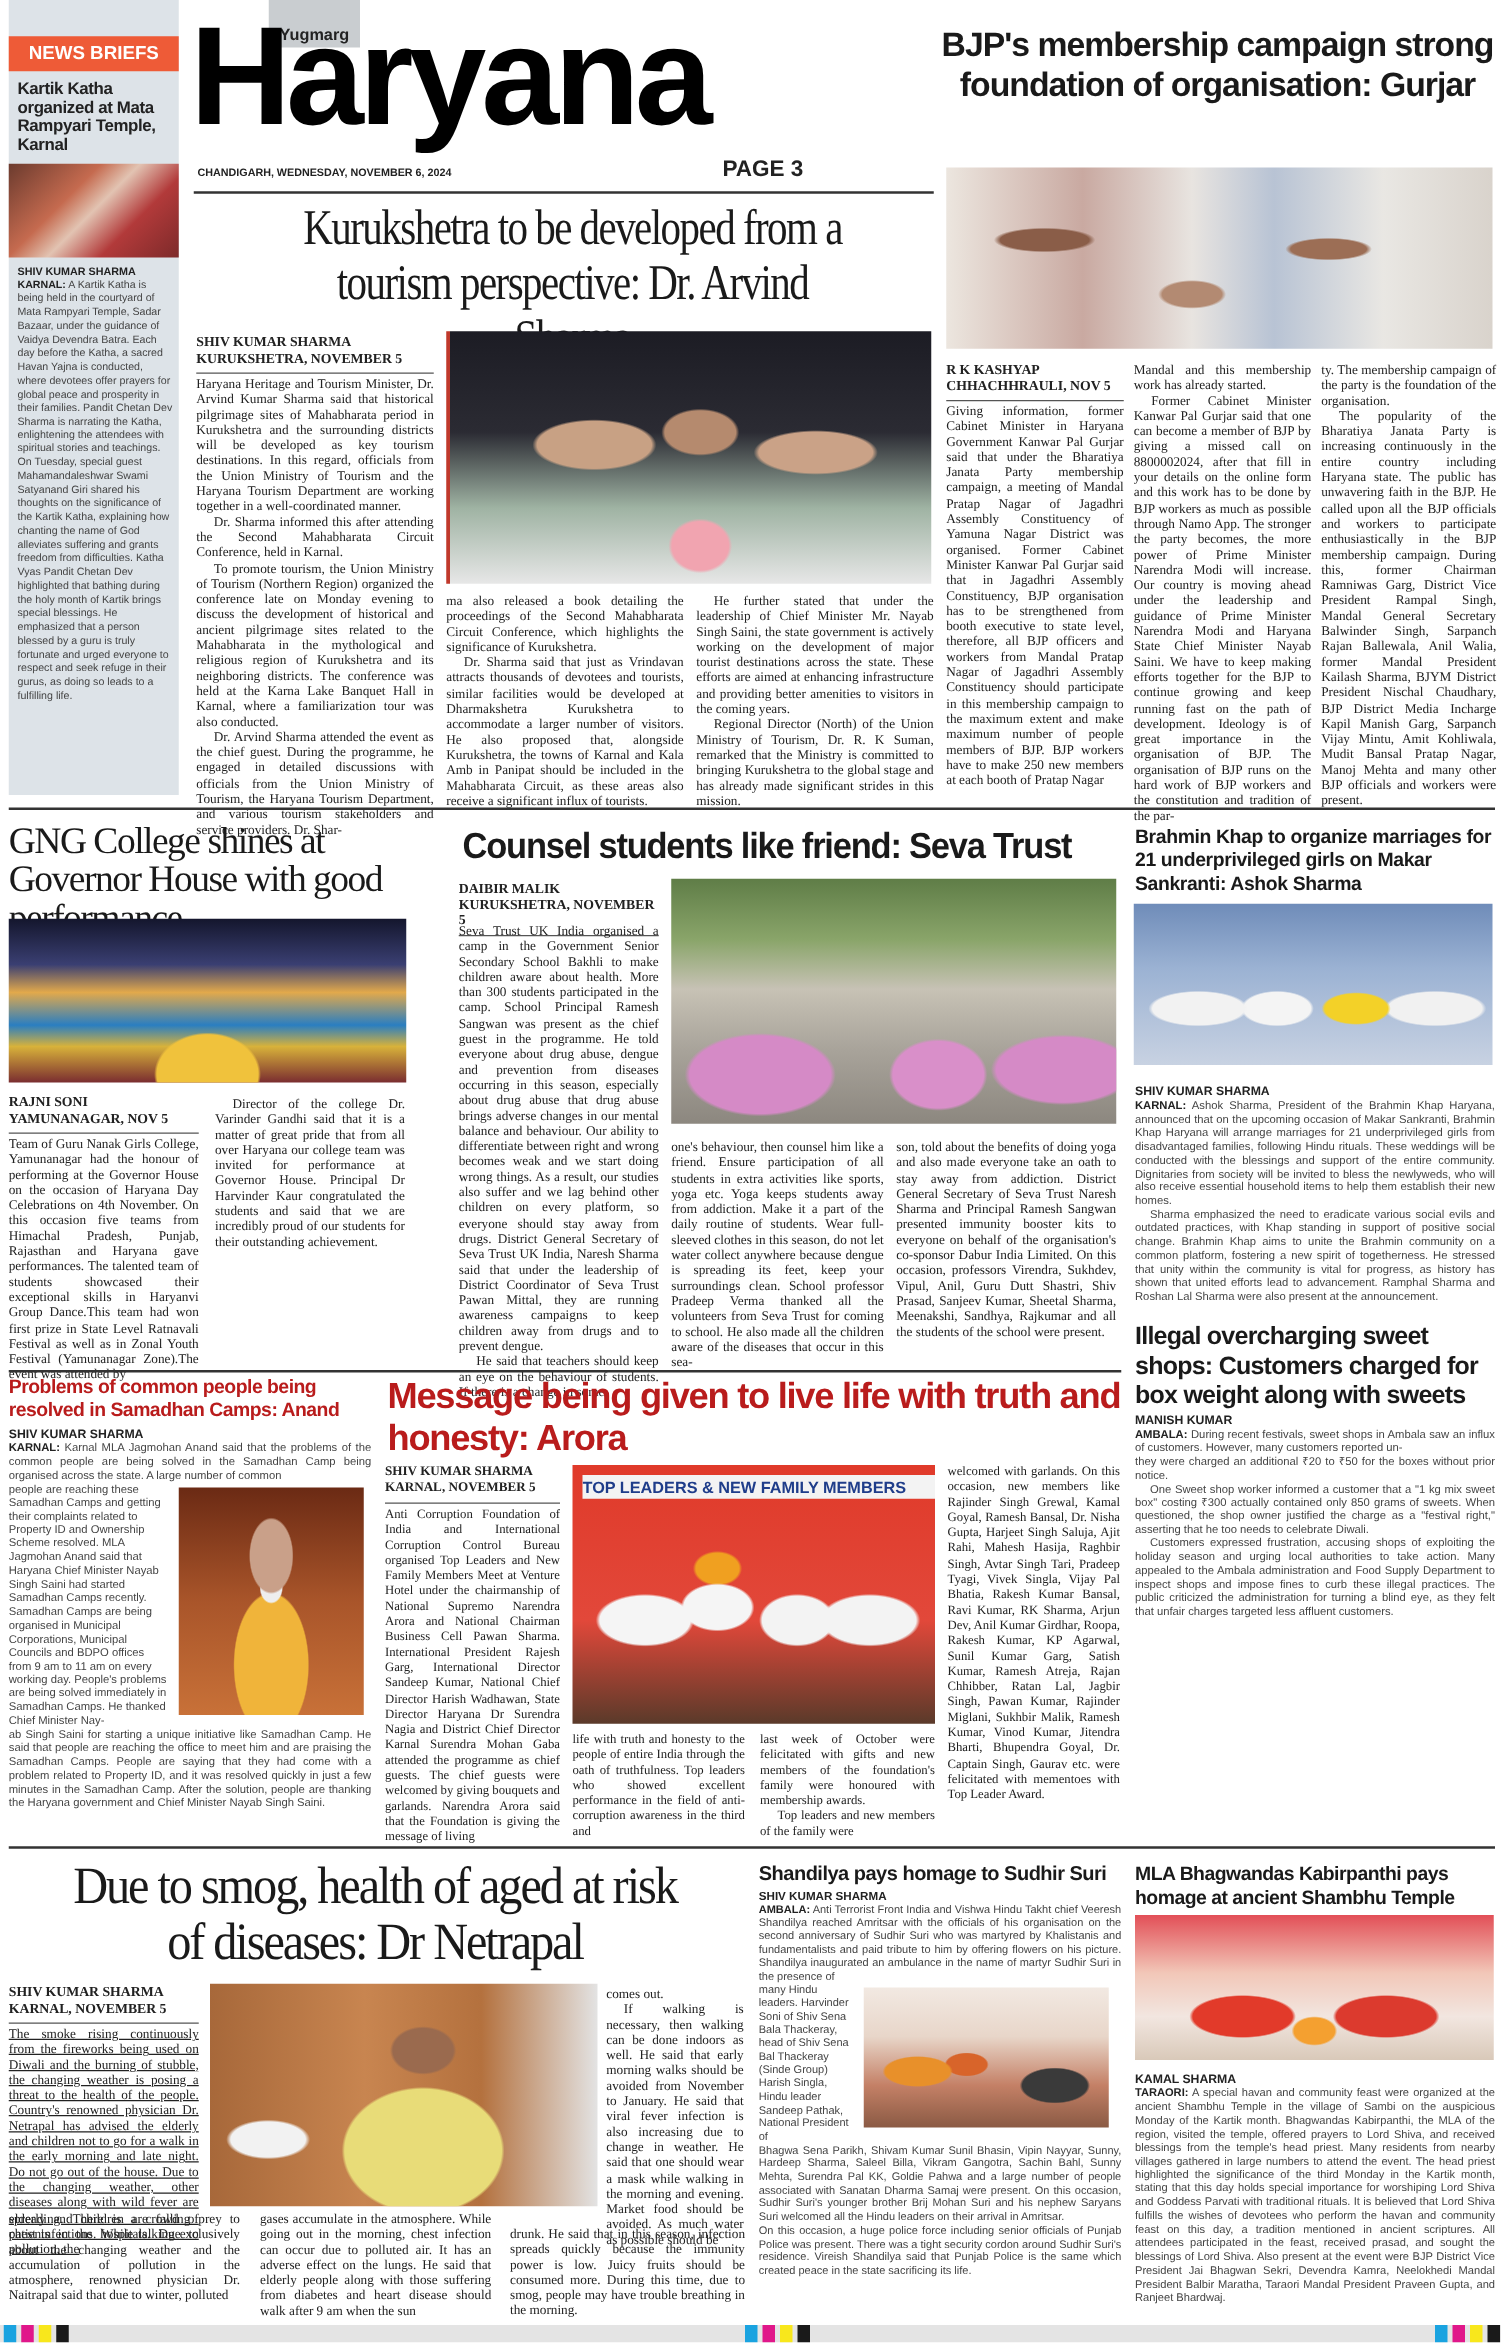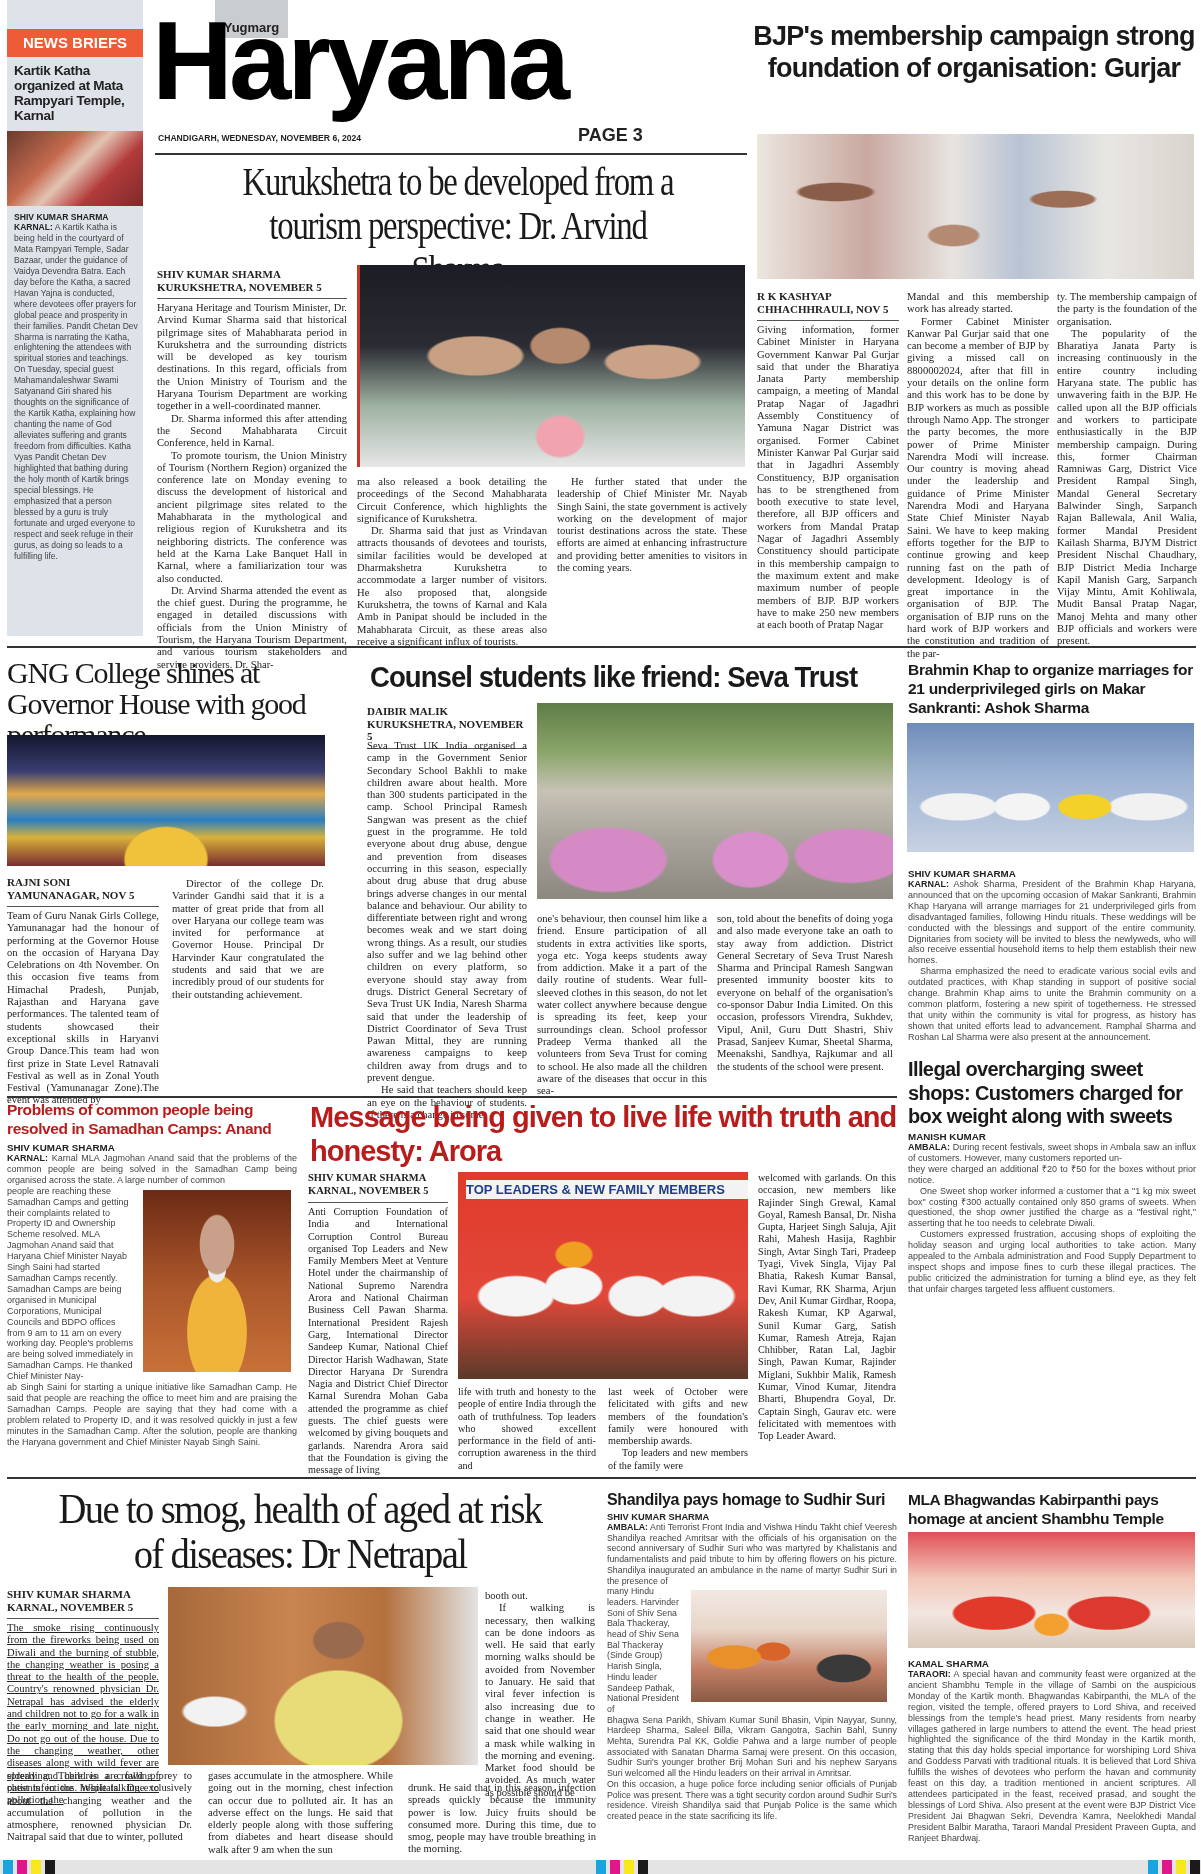--- a/index.html
+++ b/index.html
@@ -50,20 +50,21 @@
   <p class="ind">To promote tourism, the Union Ministry of Tourism (Northern Region) organized the conference late on Monday evening to discuss the development of historical and ancient pilgrimage sites related to the Mahabharata in the mythological and religious region of Kurukshetra and its neighboring districts. The conference was held at the Karna Lake Banquet Hall in Karnal, where a familiarization tour was also conducted.</p>
   <p class="ind">Dr. Arvind Sharma attended the event as the chief guest. During the programme, he engaged in detailed discussions with officials from the Union Ministry of Tourism, the Haryana Tourism Department, and various tourism stakeholders and service providers. Dr. Shar-</p>
 </div>
 <div class="photo" style="left:357px;top:265px;width:388px;height:202px;background:radial-gradient(ellipse at 30% 45%,#c8a184 0 12%,transparent 13%),radial-gradient(ellipse at 52% 40%,#b58a6e 0 10%,transparent 11%),radial-gradient(ellipse at 76% 48%,#caa287 0 11%,transparent 12%),radial-gradient(ellipse at 52% 85%,#f1a4b0 0 8%,transparent 9%),linear-gradient(180deg,#1c1c24 0%,#2b2b33 40%,#9fb3a3 70%,#e7e7e7 100%);border-left:3px solid #c0392b;"></div>
 <div class="abs col body-serif" style="left:357px;top:476px;width:190px;">
   <p>ma also released a book detailing the proceedings of the Second Mahabharata Circuit Conference, which highlights the significance of Kurukshetra.</p>
   <p class="ind">Dr. Sharma said that just as Vrindavan attracts thousands of devotees and tourists, similar facilities would be developed at Dharmakshetra Kurukshetra to accommodate a larger number of visitors. He also proposed that, alongside Kurukshetra, the towns of Karnal and Kala Amb in Panipat should be included in the Mahabharata Circuit, as these areas also receive a significant influx of tourists.</p>
 </div>
 <div class="abs col body-serif" style="left:557px;top:476px;width:190px;">
   <p class="ind">He further stated that under the leadership of Chief Minister Mr. Nayab Singh Saini, the state government is actively working on the development of major tourist destinations across the state. These efforts are aimed at enhancing infrastructure and providing better amenities to visitors in the coming years.</p>
+  <p class="ind">Regional Director (North) of the Union Ministry of Tourism, Dr. R. K Suman, remarked that the Ministry is committed to bringing Kurukshetra to the global stage and has already made significant strides in this mission.</p>
 </div>
 
 <div class="abs sans" style="left:752px;top:20px;width:444px;font-weight:bold;font-size:27px;line-height:32px;text-align:center;letter-spacing:-0.8px;color:#1a1a1a;">BJP's membership campaign strong foundation of organisation: Gurjar</div>
 <div class="photo" style="left:757px;top:134px;width:437px;height:145px;background:radial-gradient(ellipse at 18% 40%,#8a5d48 0 7%,transparent 8%),radial-gradient(ellipse at 45% 70%,#b38a72 0 7%,transparent 8%),radial-gradient(ellipse at 70% 45%,#9c6e55 0 7%,transparent 8%),linear-gradient(90deg,#ece6df 0%,#c9a9a1 25%,#e8e4e0 45%,#b8c3d4 60%,#e9e7e3 80%,#d9d3cc 100%);"></div>
 <div class="abs" style="left:757px;top:290px;width:142px;">
   <div class="byline-serif">
       <div>R K KASHYAP</div>
       <div>CHHACHHRAULI, NOV 5</div>
     </div>
 </div>
@@ -182,21 +183,21 @@
   <p>The smoke rising continuously from the fireworks being used on Diwali and the burning of stubble, the changing weather is posing a threat to the health of the people. Country's renowned physician Dr. Netrapal has advised the elderly and children not to go for a walk in the early morning and late night. Do not go out of the house. Due to the changing weather, other diseases along with wild fever are spreading. There is a crowd of patients in the hospitals. Due to pollution, the</p>
 </div>
 <div class="abs col body-serif" style="left:7px;top:1770px;width:185px;">
   <p>elderly and children are falling prey to chest infections. While talking exclusively about the changing weather and the accumulation of pollution in the atmosphere, renowned physician Dr. Naitrapal said that due to winter, polluted</p>
 </div>
 <div class="photo" style="left:168px;top:1587px;width:310px;height:178px;background:radial-gradient(ellipse at 55% 30%,#9a6a4e 0 10%,transparent 11%),radial-gradient(ellipse at 55% 75%,#e8dc78 0 26%,transparent 27%),radial-gradient(ellipse at 15% 70%,#f2f2f2 0 8%,transparent 9%),linear-gradient(90deg,#a7683a 0%,#c88550 40%,#b4713e 70%,#e3e3e3 100%);"></div>
 <div class="abs col body-serif" style="left:208px;top:1770px;width:185px;">
   <p>gases accumulate in the atmosphere. While going out in the morning, chest infection can occur due to polluted air. It has an adverse effect on the lungs. He said that elderly people along with those suffering from diabetes and heart disease should walk after 9 am when the sun</p>
 </div>
 <div class="abs col body-serif" style="left:485px;top:1590px;width:110px;">
-  <p>booth out.</p>
+  <p>comes out.</p>
   <p class="ind">If walking is necessary, then walking can be done indoors as well. He said that early morning walks should be avoided from November to January. He said that viral fever infection is also increasing due to change in weather. He said that one should wear a mask while walking in the morning and evening. Market food should be avoided. As much water as possible should be</p>
 </div>
 <div class="abs col body-serif" style="left:408px;top:1782px;width:188px;">
   <p>drunk. He said that in this season, infection spreads quickly because the immunity power is low. Juicy fruits should be consumed more. During this time, due to smog, people may have trouble breathing in the morning.</p>
 </div>
 
 <div class="abs sans" style="left:607px;top:1490px;width:295px;font-weight:bold;font-size:16px;line-height:19px;letter-spacing:-0.4px;color:#1a1a1a;">Shandilya pays homage to Sudhir Suri</div>
 <div class="abs" style="left:607px;top:1512px;width:290px;">
   <div class="byline-sans" style="font-size:9.3px;">SHIV KUMAR SHARMA</div>
   <p class="body-sans" style="font-size:8.8px;line-height:10.7px;"><span class="place">AMBALA:</span> <span>Anti Terrorist Front India and Vishwa Hindu Takht chief Veeresh Shandilya reached Amritsar with the officials of his organisation on the second anniversary of Sudhir Suri who was martyred by Khalistanis and fundamentalists and paid tribute to him by offering flowers on his picture. Shandilya inaugurated an ambulance in the name of martyr Sudhir Suri in the presence of</span></p>

